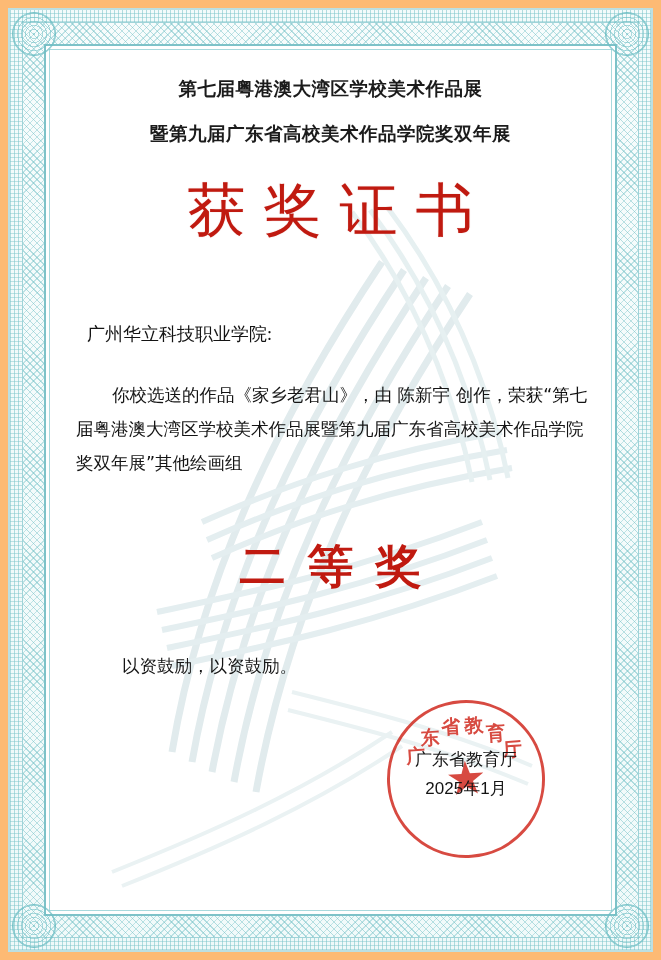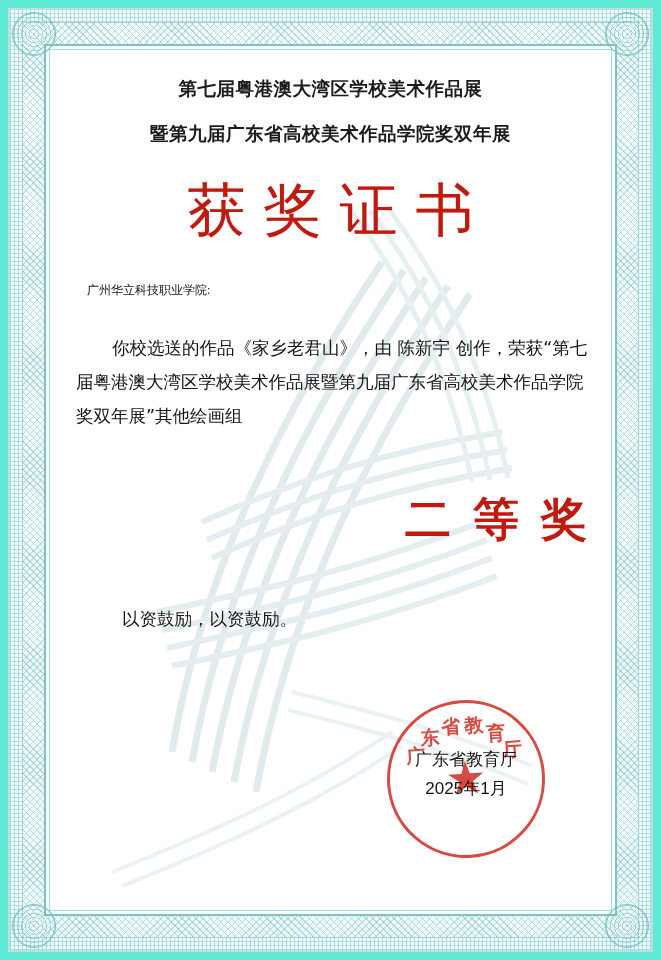--- a/index.html
+++ b/index.html
@@ -12,21 +12,21 @@
     height: 960px;
     font-family: "Liberation Sans", sans-serif;
     overflow: hidden;
   }
 
   
   .certificate {
     position: relative;
     width: 661px;
     height: 960px;
-    background: #5eead4;
+    background: #fdba74;
     box-sizing: border-box;
   }
 
   
   .border-outer {
     position: absolute;
     left: 8px;
     top: 8px;
     right: 8px;
     bottom: 8px;
@@ -153,40 +153,40 @@
     color: #c01a10;
     font-size: 58px;
     font-weight: normal;
     letter-spacing: 18px;
     text-indent: 18px;
     font-family: "DejaVu Sans", "Liberation Sans", sans-serif;
     text-shadow: 0 0 1px rgba(180,20,10,0.35);
   }
 
   .recipient {
-    margin-top: 32px;
+    margin-top: 72px;
     margin-left: 35px;
-    font-size: 12px;
+    font-size: 18px;
     color: #141414;
     font-family: Liberation Serif, serif;
   }
 
   .body-para {
     margin-top: 32px;
     margin-left: 24px;
     margin-right: 18px;
     font-size: 17.5px;
     line-height: 34px;
     color: #141414;
     text-indent: 36px;
     font-family: "DejaVu Sans", "Liberation Sans", sans-serif;
   }
 
   .award-level {
-    text-align: right;
+    text-align: center;
     margin-top: 56px;
     color: #c01a10;
     font-size: 46px;
     font-weight: bold;
     letter-spacing: 22px;
     text-indent: 22px;
     font-family: "DejaVu Sans", "Liberation Sans", sans-serif;
   }
 
   .closing {

